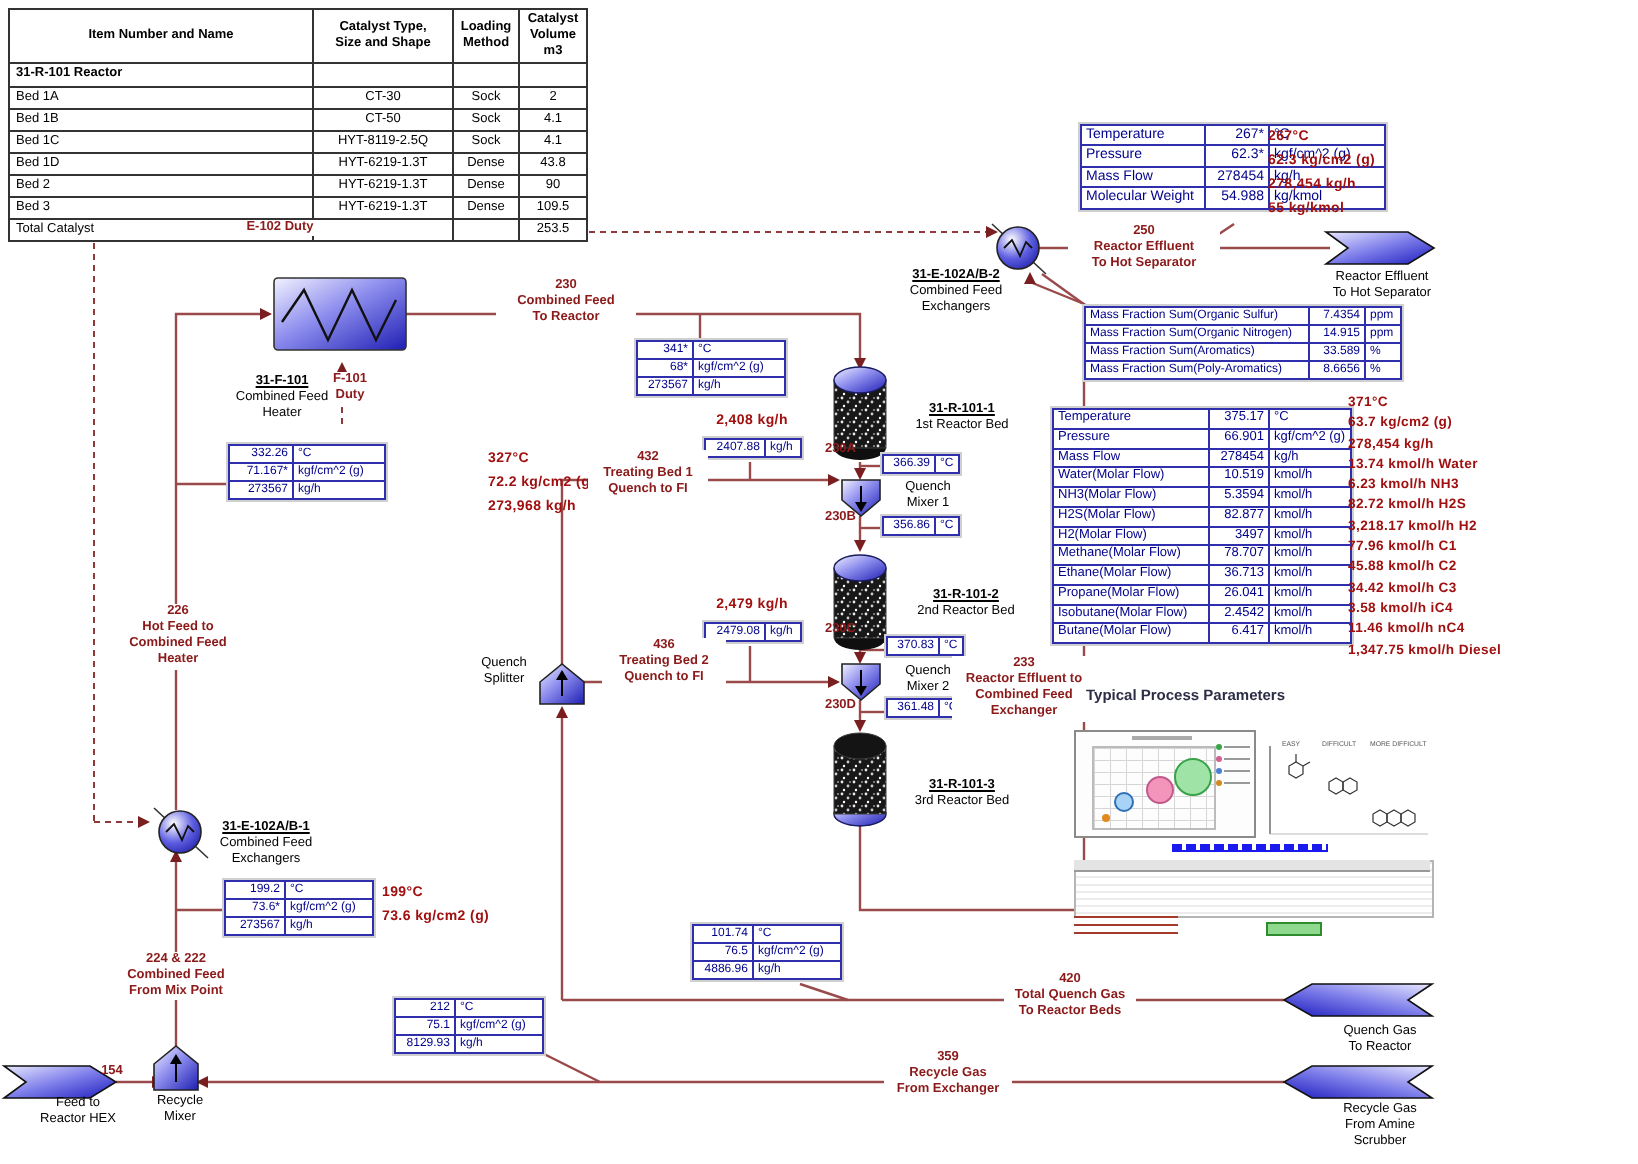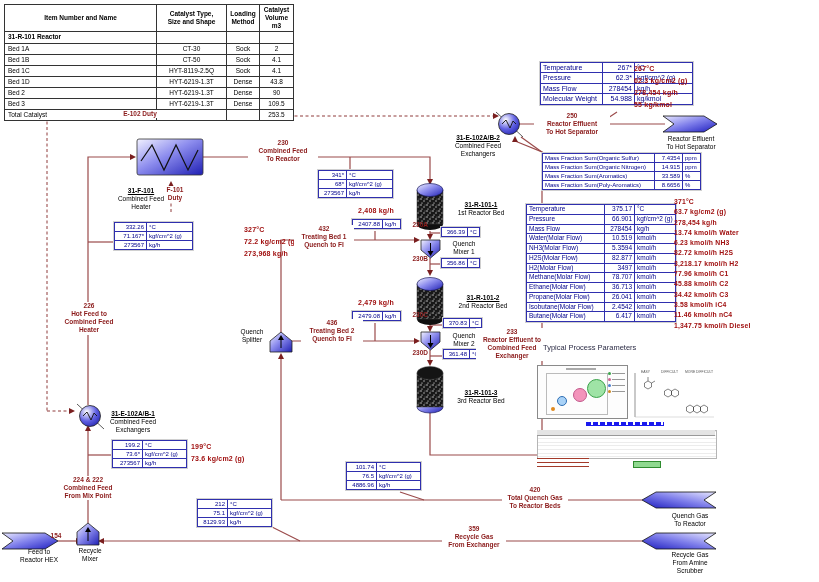--- a/index.html
+++ b/index.html
@@ -35,21 +35,21 @@
       white-space:pre-line;}
   .el .tag{display:block;font-weight:bold;text-decoration:underline;}
   
   .ann{position:absolute;color:#a01010;font-weight:bold;font-size:7px;line-height:12px;
        letter-spacing:.2px;white-space:pre-line;}
   .ann.tight{line-height:10.3px;font-size:6.8px;}
   .ann.center{text-align:center;}
 
   
   .fig-title{position:absolute;left:543px;top:343px;width:170px;color:#2d2d46;
-             font-size:7.5px;font-weight:normal;}
+             font-size:7.5px;font-weight:bold;}
   .fig-chart{position:absolute;left:537px;top:365px;width:89px;height:52px;
              border:1px solid #8a8a8a;background:#fdfdfd;}
   .fig-plot{position:absolute;left:8px;top:7px;width:60px;height:40px;border:0.5px solid #bbb;
             background-image:linear-gradient(#d6d6d6 .5px,transparent .5px),
                              linear-gradient(90deg,#d6d6d6 .5px,transparent .5px);
             background-size:100% 6px,8px 100%;}
   .bub{position:absolute;border-radius:50%;}
   .fig-legend{position:absolute;right:2px;top:6px;width:17px;}
   .leg-row{display:flex;align-items:center;margin-bottom:3px;}
   .leg-dot{width:3px;height:3px;border-radius:50%;margin-right:1px;}

